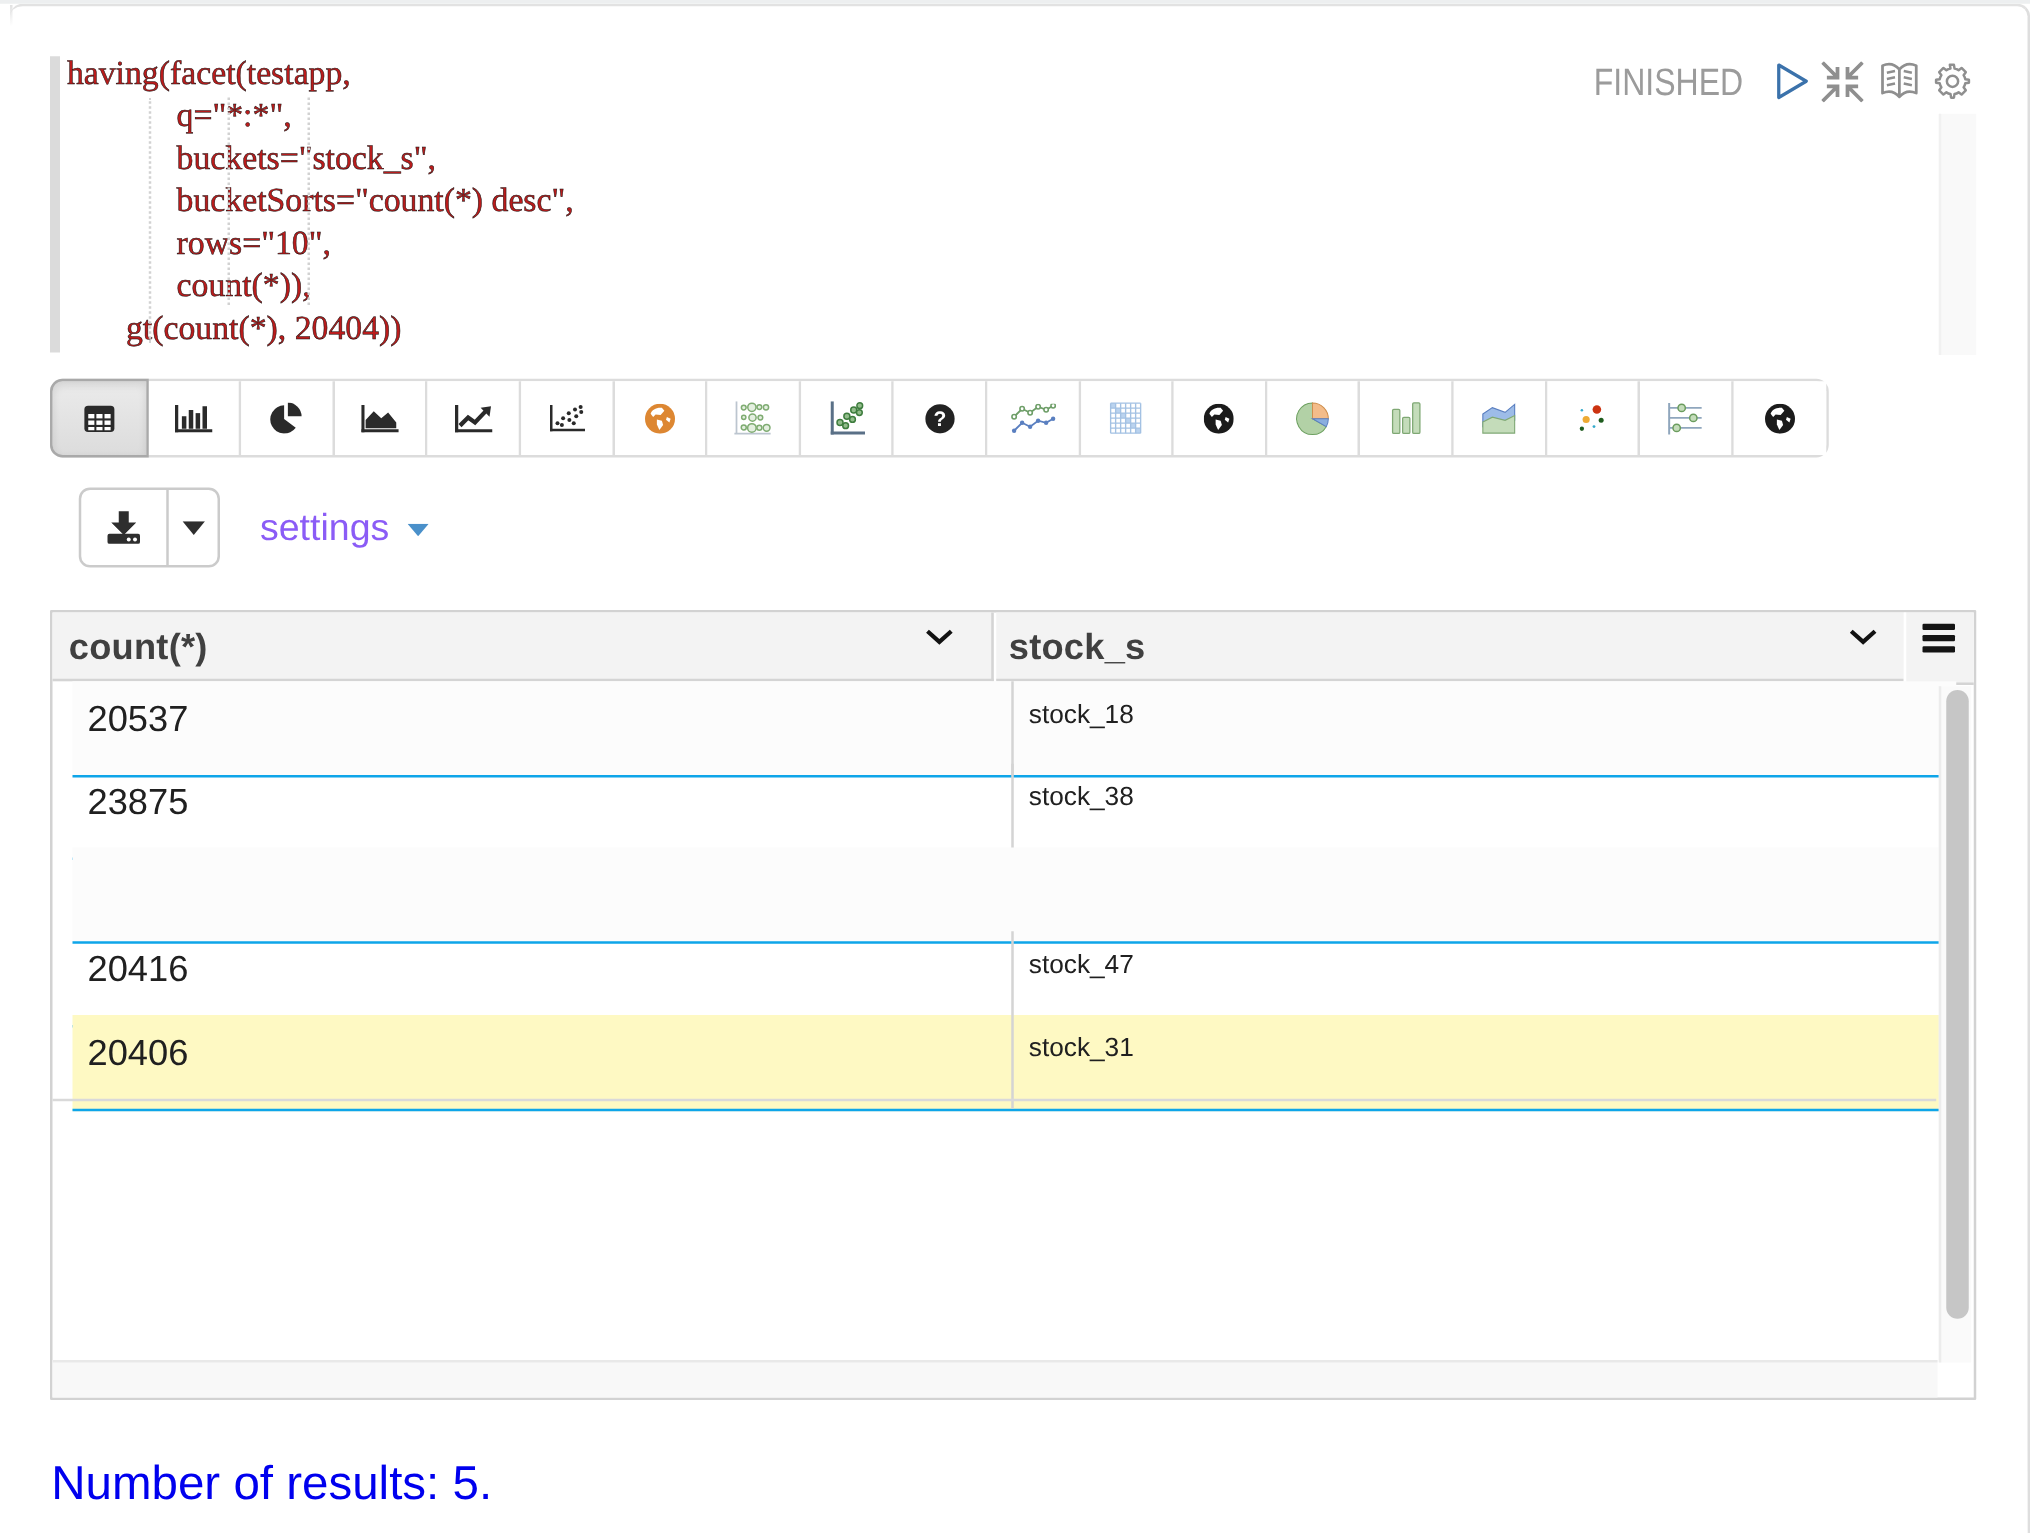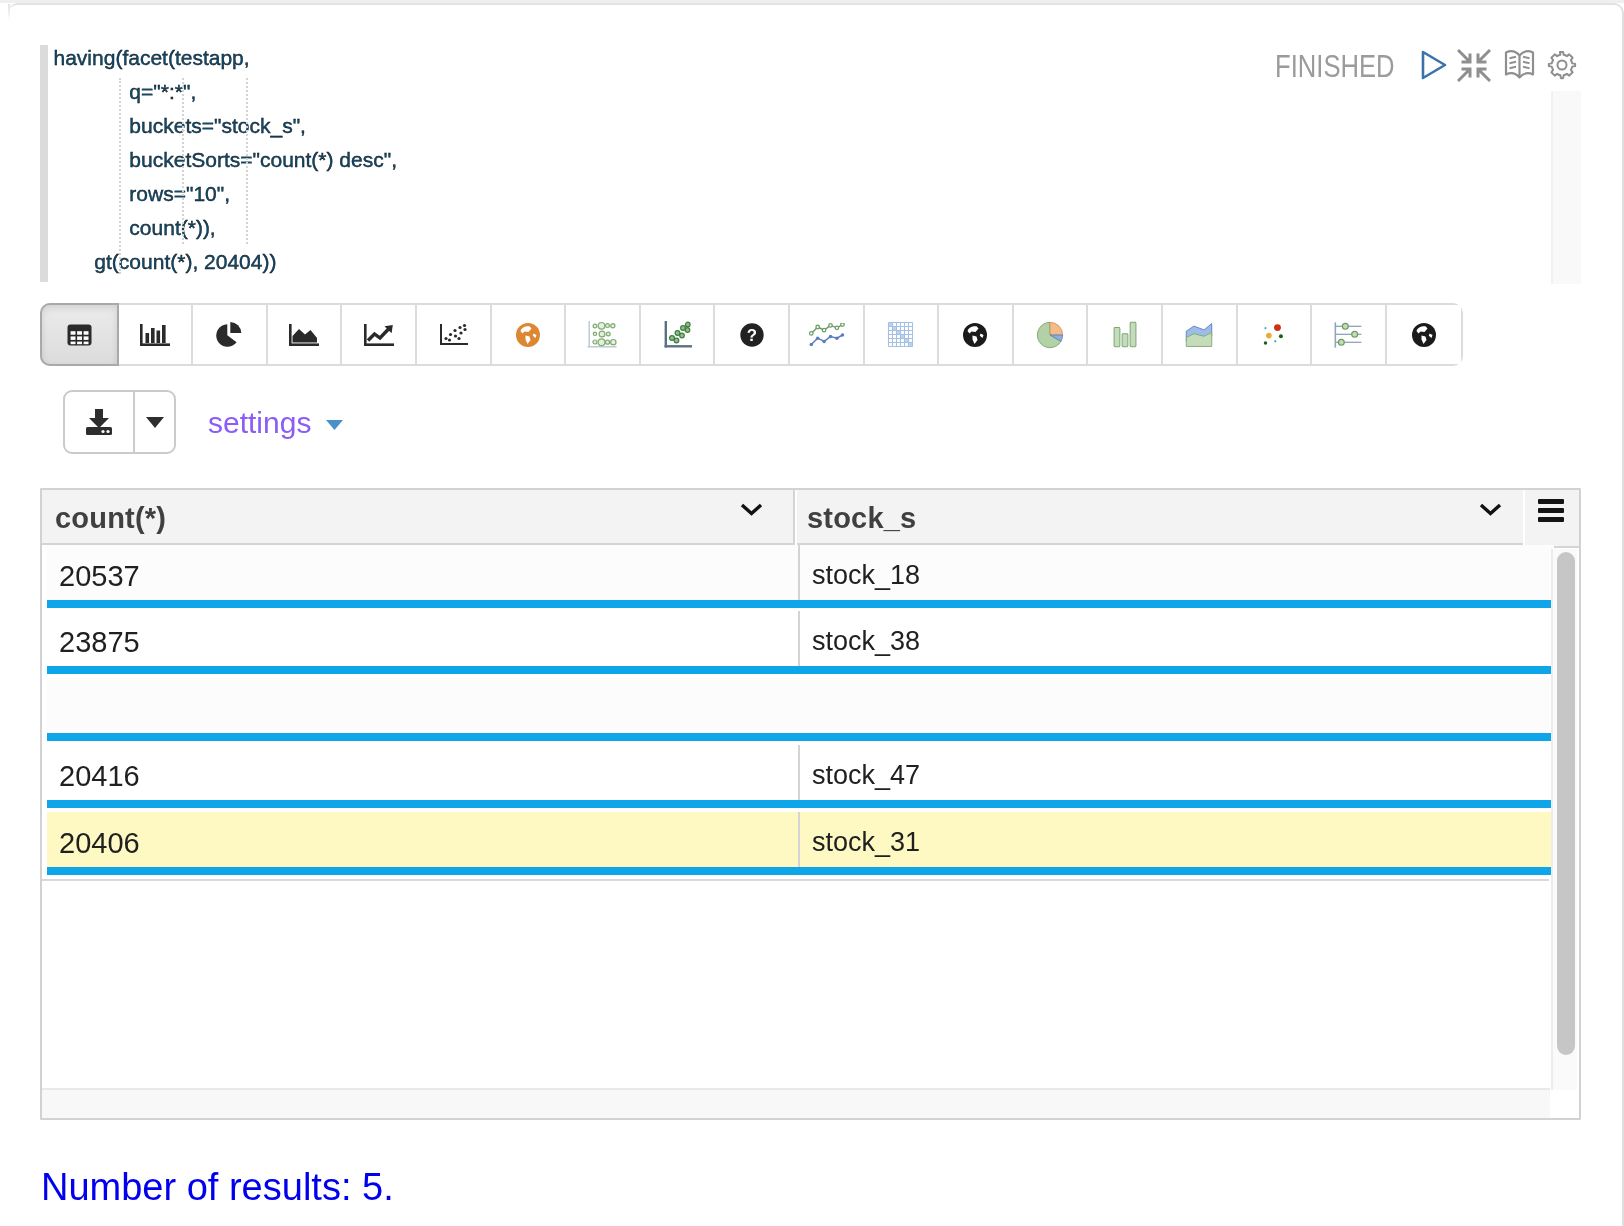--- a/index.html
+++ b/index.html
@@ -4,21 +4,21 @@
 <style>
   * { margin:0; padding:0; box-sizing:border-box; }
   html,body { width:1624px; height:1226px; background:#fff; font-family:"Liberation Sans",sans-serif; overflow:hidden; }
   #topstrip { position:absolute; left:0; top:0; width:1624px; height:3px; background:#edeff0; }
   #para { position:absolute; left:8px; top:3px; width:1616px; height:1260px; background:#fff; border-top:2px solid #e2e2e2; border-right:2px solid #dedede; border-radius:10px 10px 0 0; }
   #paraleftstub { position:absolute; left:8px; top:4px; width:2px; height:17px; background:linear-gradient(#e2e2e2, rgba(226,226,226,0)); }
   .abs { position:absolute; }
 
   
   #gutter { position:absolute; left:40px; top:45px; width:8px; height:237px; background:#dbdbdb; }
-  #code { position:absolute; left:53.5px; top:41px; font-family:Liberation Sans, sans-serif; font-size:21px; line-height:34px; color:#0c4a6e; white-space:pre; -webkit-text-stroke:0.4px #111; }
+  #code { position:absolute; left:53.5px; top:41px; font-family:Liberation Serif, serif; font-size:27px; line-height:34px; color:#b91c1c; white-space:pre; -webkit-text-stroke:0.4px #111; }
   .iguide { position:absolute; width:0; border-left:2px dotted #d2d2d2; }
   #acescroll { position:absolute; left:1551px; top:91px; width:30px; height:193px; background:#f9f9f9; border-left:2px solid #f1f1f1; }
 
   
   #finished { position:absolute; left:1275px; top:49px; font-size:30.5px; color:#9b9b9b; transform:scaleX(0.84); transform-origin:left top; }
 
   
   #toolbar { position:absolute; left:40px; top:303px; display:flex; border:2px solid #dcdcdc; border-radius:10px; background:#fff; }
   .tbtn { width:74.6px; height:59px; border-right:2px solid #dcdcdc; display:flex; align-items:center; justify-content:center; background:#fff; }
   .tbtn:last-child { border-right:none; }
@@ -27,23 +27,23 @@
   
   #dlgroup { position:absolute; left:63px; top:390px; width:113px; height:64px; border:2px solid #cbcbcb; border-radius:9px; display:flex; }
   #dlgroup .part1 { width:70px; height:100%; border-right:2px solid #cbcbcb; display:flex; align-items:center; justify-content:center; }
   #dlgroup .part2 { flex:1; display:flex; align-items:center; justify-content:center; }
   #settings { position:absolute; left:208px; top:406px; font-size:30px; color:#8b5cf6; }
 
   
   #grid { position:absolute; left:40px; top:488px; width:1541px; height:632px; border:2px solid #d2d2d2; border-radius:1px; background:#fff; }
   .hdr { position:absolute; top:0; height:55px; background:#f3f3f3; border-bottom:2px solid #d4d4d4; }
   .hdr .txt { position:absolute; left:13px; top:12px; font-size:29px; font-weight:bold; color:#404040; letter-spacing:0.2px; }
-  .gridrow { position:absolute; left:5px; width:1507px; height:63px; border-bottom:8px solid #0ea5e9; }
+  .gridrow { position:absolute; left:16px; width:1507px; height:77px; border-bottom:2px solid #0ea5e9; }
   .gridrow .c1 { position:absolute; left:0; top:0; width:753px; height:100%; border-right:2px solid #d4d4d4; padding:15px 0 0 12px; font-size:29px; color:#202020; }
-  .gridrow .c2 { position:absolute; left:755px; top:0; width:752px; height:100%; padding:15px 0 0 10px; font-size:27px; color:#202020; }
+  .gridrow .c2 { position:absolute; left:755px; top:0; width:752px; height:100%; padding:15px 0 0 10px; font-size:21px; color:#202020; }
   #footerbar { position:absolute; left:0; bottom:0; width:1508px; height:30px; background:#f8f8f8; border-top:2px solid #e9e9e9; }
 
   #numres { position:absolute; left:41px; top:1166px; font-size:38px; color:#0000ee; }
 </style>
 </head>
 <body>
 <div id="topstrip"></div>
 <div id="para"></div>
 <div id="paraleftstub"></div>
 

